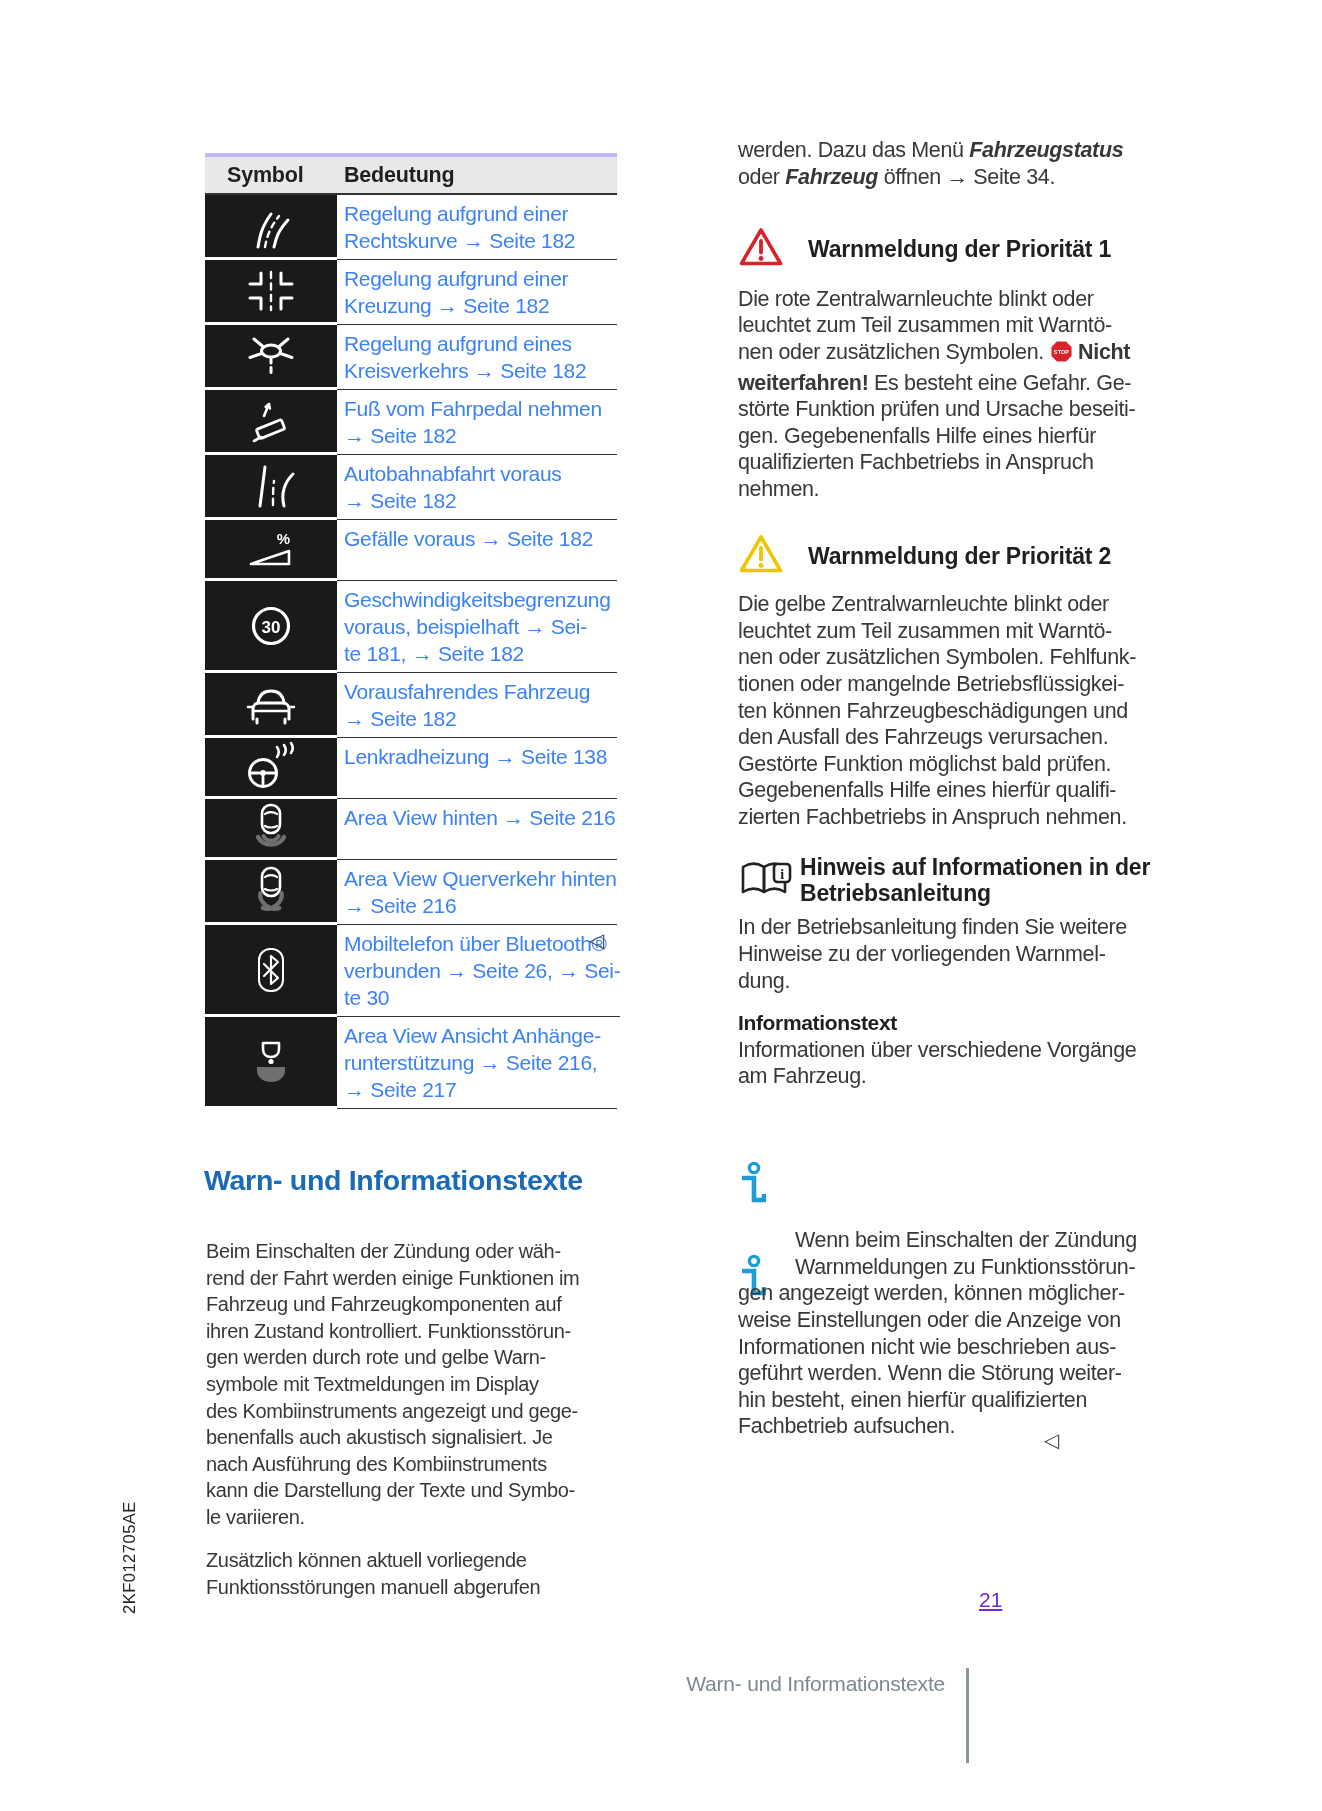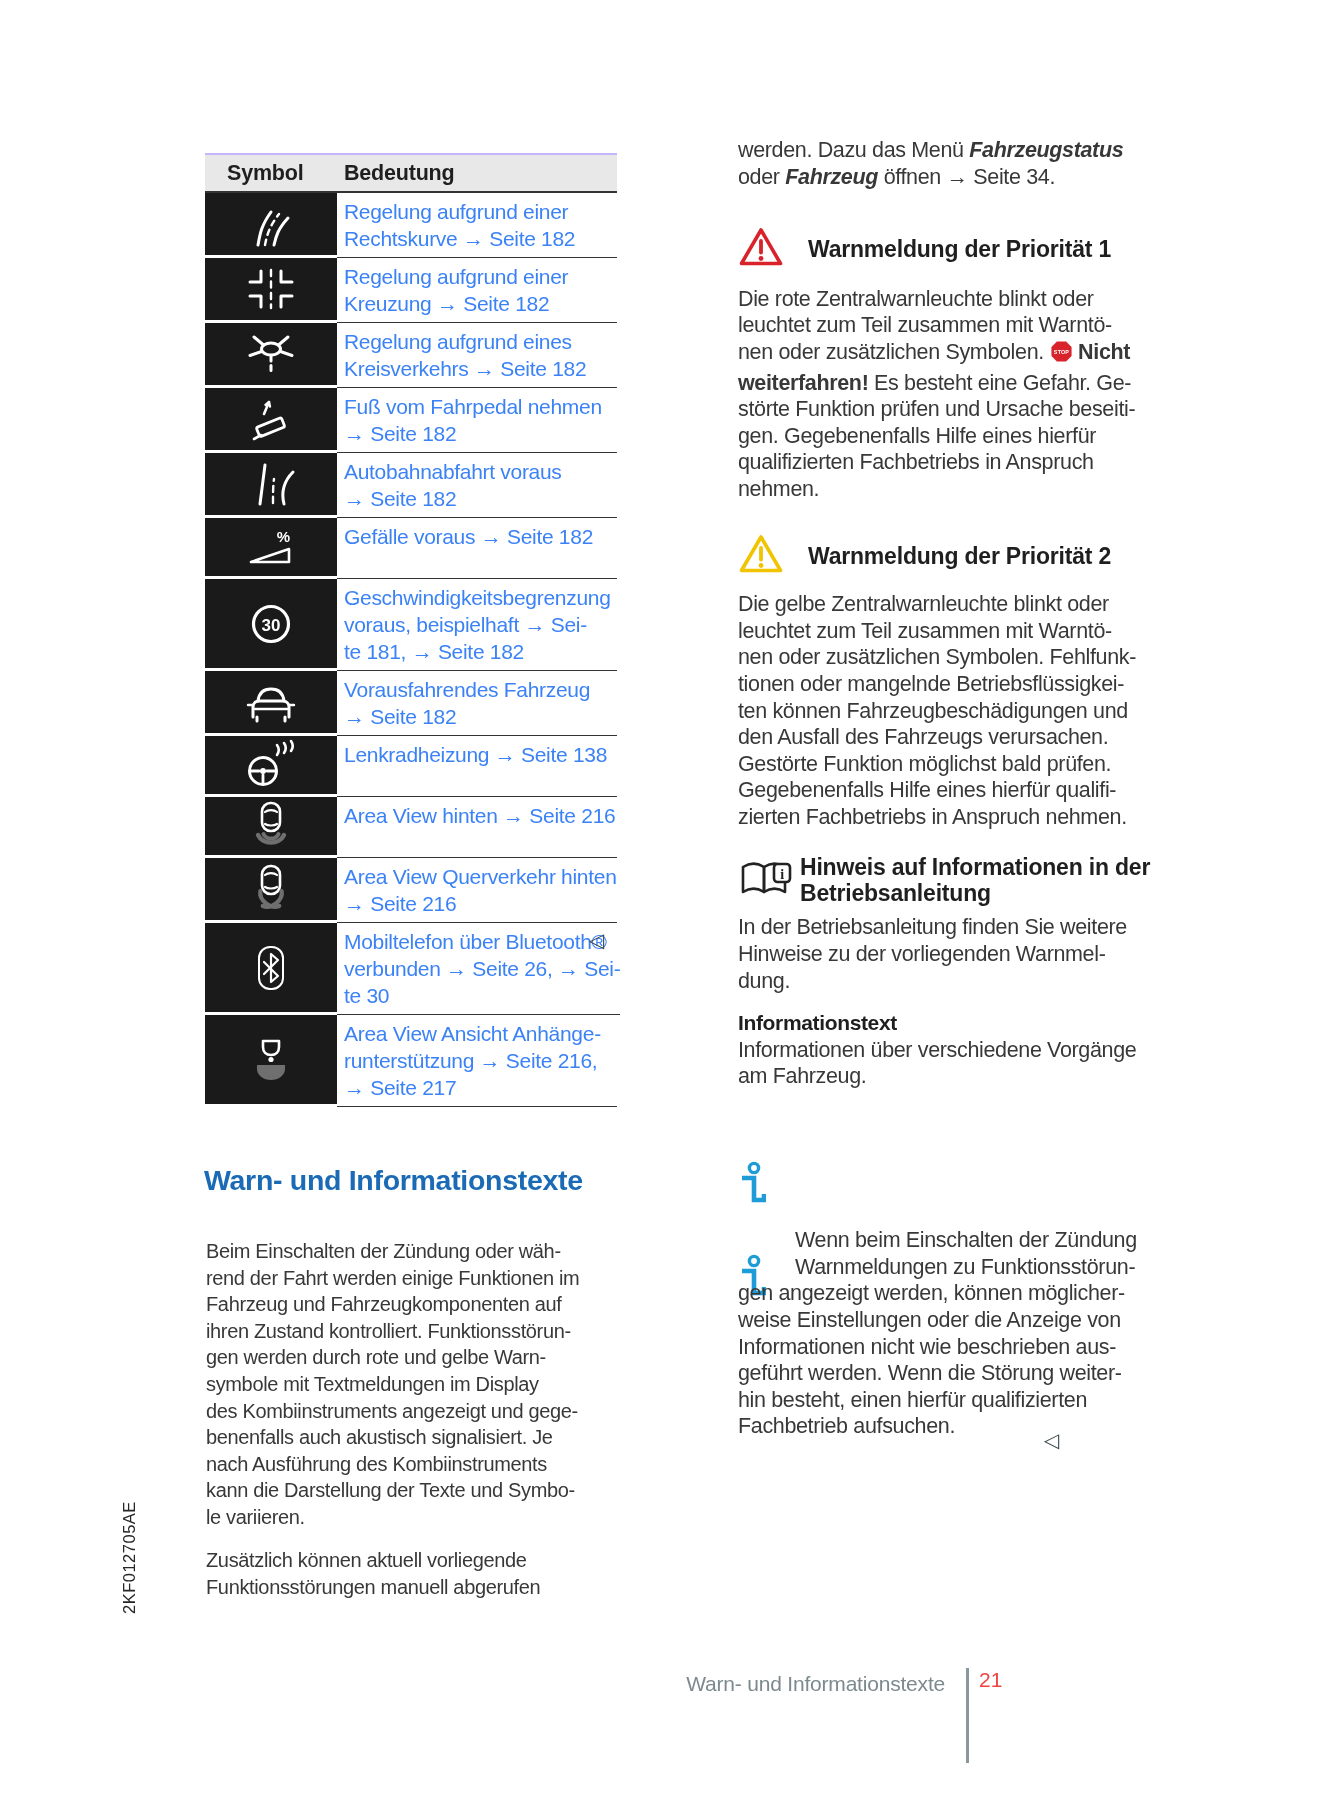--- a/index.html
+++ b/index.html
@@ -3,21 +3,21 @@
 <meta charset="utf-8">
 <style>
   html,body { margin:0; padding:0; background:#ffffff; }
   .page {
     position:relative; width:1322px; height:1811px; background:#ffffff;
     font-family:"Liberation Sans","DejaVu Sans",sans-serif; color:#383838;
     overflow:hidden;
   }
 
   
-  .sym-table { position:absolute; left:205px; top:153px; width:412px; border-top:2px solid #c4b5fd; }
+  .sym-table { position:absolute; left:205px; top:153px; width:412px; border-top:4px solid #c4b5fd; }
   .sym-header { display:flex; background:#e8e8e8; border-bottom:2px solid #333; height:36px; align-items:center;
                 font-weight:bold; font-size:21.5px; color:#1f1f1f; letter-spacing:-0.2px; }
   .sym-header .h-sym  { width:132px; min-width:132px; padding-left:22px; box-sizing:border-box; }
   .sym-header .h-mean { padding-left:7px; }
   .sym-row { display:flex; min-height:61px; }
   .icon-cell { width:132px; min-width:132px; background:#1a1a1a; border-bottom:3px solid #fff;
                display:flex; align-items:center; justify-content:center; }
   .icon-cell svg { display:block; }
   .text-cell { flex:1; border-bottom:1.6px solid #333; padding:5px 0 5px 7px;
                font-size:21px; line-height:27px; letter-spacing:-0.3px; white-space:pre; color:#3b82f6; }
@@ -58,21 +58,21 @@
   
   .end-marker { position:absolute; font-size:20px; color:#3f4b52; }
   .end-marker.left  { left:589px; top:928px; }
   .end-marker.right { left:1044px; top:1428px; }
   .spine-code { position:absolute; left:120px; top:1494px; height:120px;
                 writing-mode:vertical-rl; transform:rotate(180deg);
                 font-size:16.5px; color:#262626; letter-spacing:0.5px; }
   .footer-section { position:absolute; top:1672px; left:600px; width:345px; text-align:right;
                     font-size:21px; color:#7c898e; letter-spacing:-0.2px; }
   .footer-bar { position:absolute; left:966px; top:1668px; width:3px; height:95px; background:#8b979c; }
-  .footer-page { position:absolute; left:979px; top:1668px; font-size:21px; color:#ef4444; }
+  .footer-page { position:absolute; left:979px; top:1588px; font-size:21px; color:#6d28d9;text-decoration:underline; }
 </style>
 </head>
 <body>
 
 <div class="page">
 
   <div class="sym-table">
     <div class="sym-header">
       <div class="h-sym">Symbol</div>
       <div class="h-mean">Bedeutung</div>

